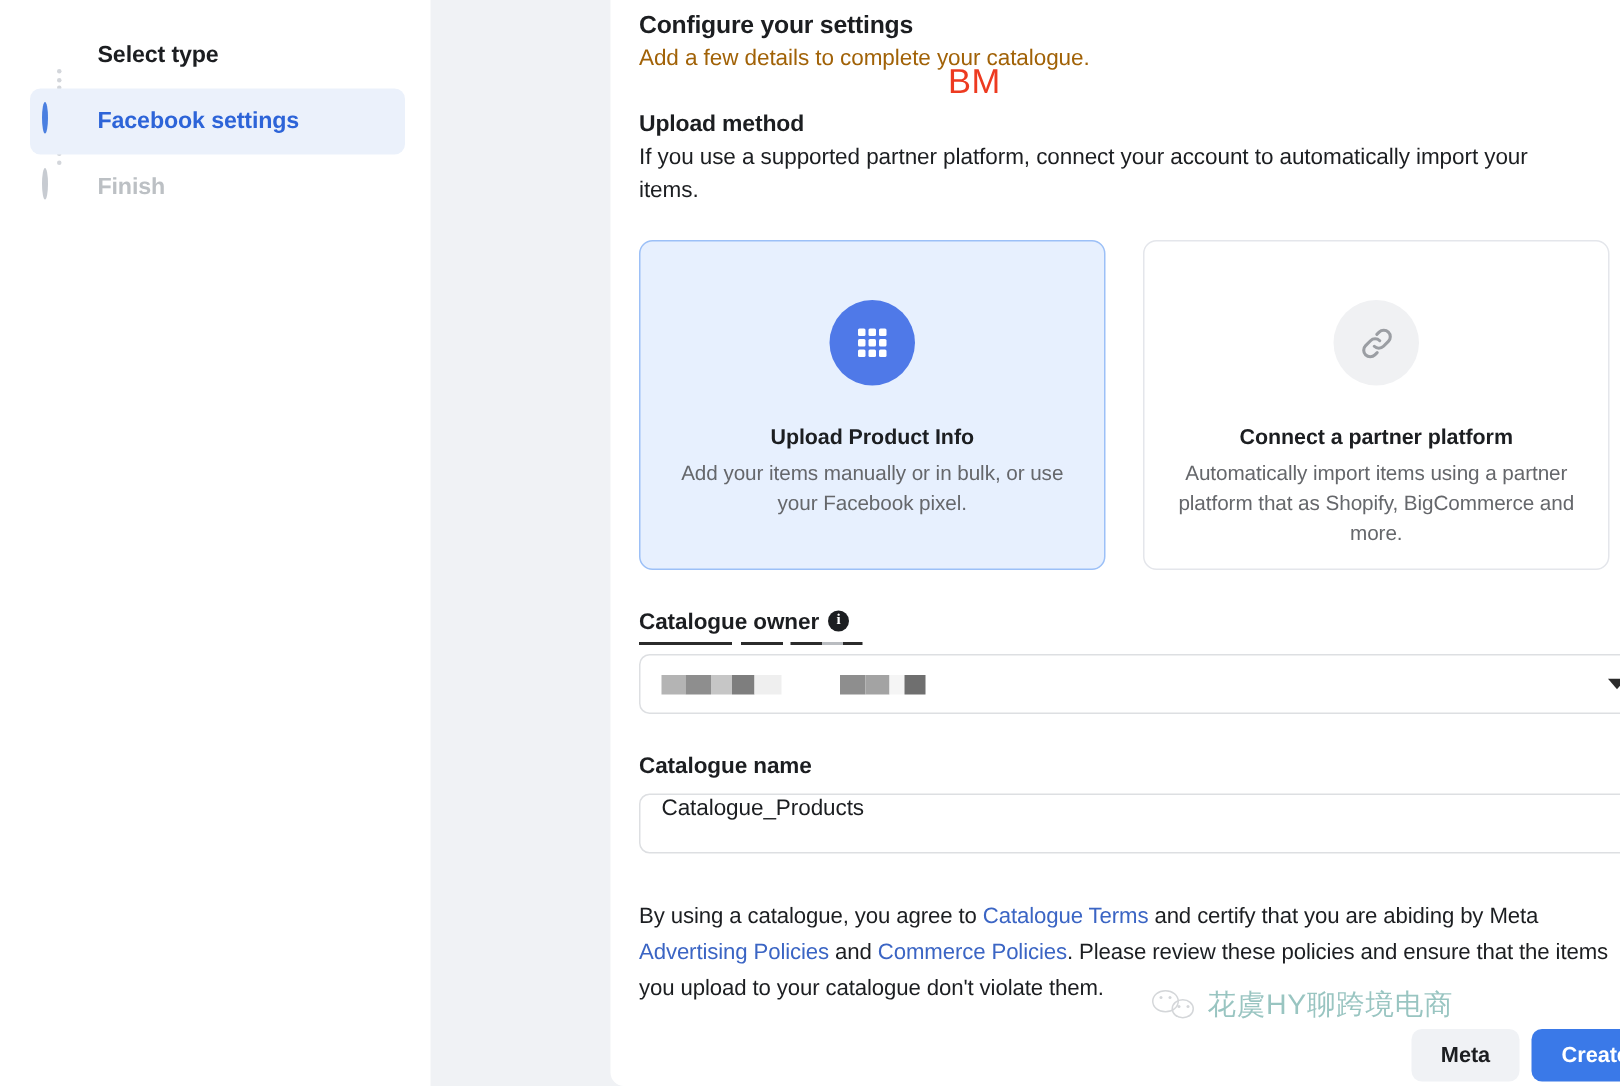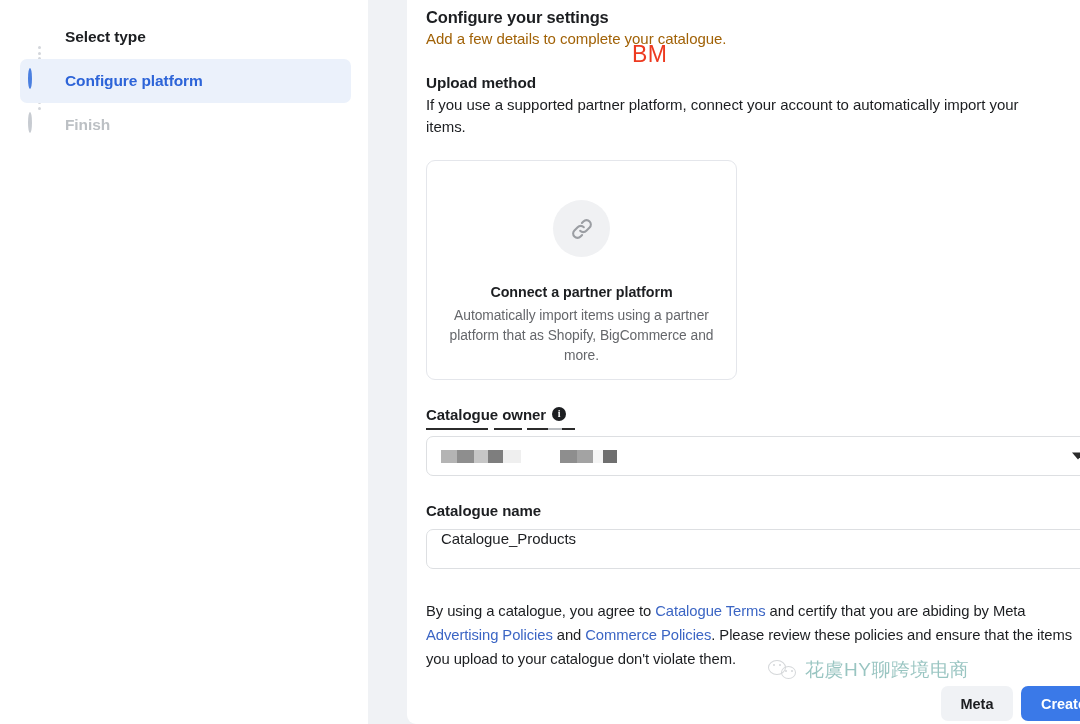--- a/index.html
+++ b/index.html
@@ -14,21 +14,21 @@
     position: relative;
     width: 1080px; height: 724px;
     overflow: hidden;
     background: #f0f2f5;
   }
 
   
   #sidebar {
     position: absolute;
     left: 0; top: 0;
-    width: 368px; height: 724px;
+    width: 287px; height: 724px;
     background: #ffffff;
     padding-top: 15px;
   }
   .step-row {
     position: relative;
     display: flex;
     align-items: center;
     height: 44px;
     margin: 0 17px 0 20px;
     padding-left: 8px;
@@ -371,21 +371,21 @@
       <span class="step-icon">
         <span class="ic-check"></span>
       </span>
       <span class="step-label done">Select type</span>
     </div>
 
     <div class="step-row active">
       <span class="step-icon">
         <span class="ic-half"></span>
       </span>
-      <span class="step-label active">Configure platform</span>
+      <span class="step-label active">Facebook settings</span>
     </div>
 
     <div class="step-row">
       <span class="step-icon">
         <span class="ic-empty"></span>
       </span>
       <span class="step-label pending">Finish</span>
     </div>
   </div>
 
@@ -393,20 +393,37 @@
     <div id="main-inner">
 
       <h1 class="h-title">Configure your settings</h1>
       <p class="h-sub">Add a few details to complete your catalogue.</p>
 
       <h2 class="sec-title">Upload method</h2>
       <p class="sec-body">If you use a supported partner platform, connect your account to automatically import your items.</p>
 
       <div class="cards">
 
+        <div class="card selected">
+          <span class="card-badge blue">
+            <span class="grid-icon">
+              <i></i>
+                <i></i>
+                <i></i>
+                <i></i>
+                <i></i>
+                <i></i>
+                <i></i>
+                <i></i>
+                <i></i>
+            </span>
+          </span>
+          <div class="card-title">Upload Product Info</div>
+          <div class="card-desc">Add your items manually or in bulk, or use your Facebook pixel.</div>
+        </div>
 
         <div class="card unselected">
           <span class="card-badge gray">
             <svg width="26" height="26" viewBox="0 0 24 24" fill="none" stroke="#9b9ea3" stroke-width="1.9" stroke-linecap="round" stroke-linejoin="round">
               <path d="M10.3 13.7a4 4 0 0 0 5.7 0l3-3a4 4 0 0 0-5.7-5.7l-1.4 1.4"></path>
               <path d="M13.7 10.3a4 4 0 0 0-5.7 0l-3 3a4 4 0 0 0 5.7 5.7l1.4-1.4"></path>
             </svg>
           </span>
           <div class="card-title">Connect a partner platform</div>
           <div class="card-desc">Automatically import items using a partner platform that as Shopify, BigCommerce and more.</div>

